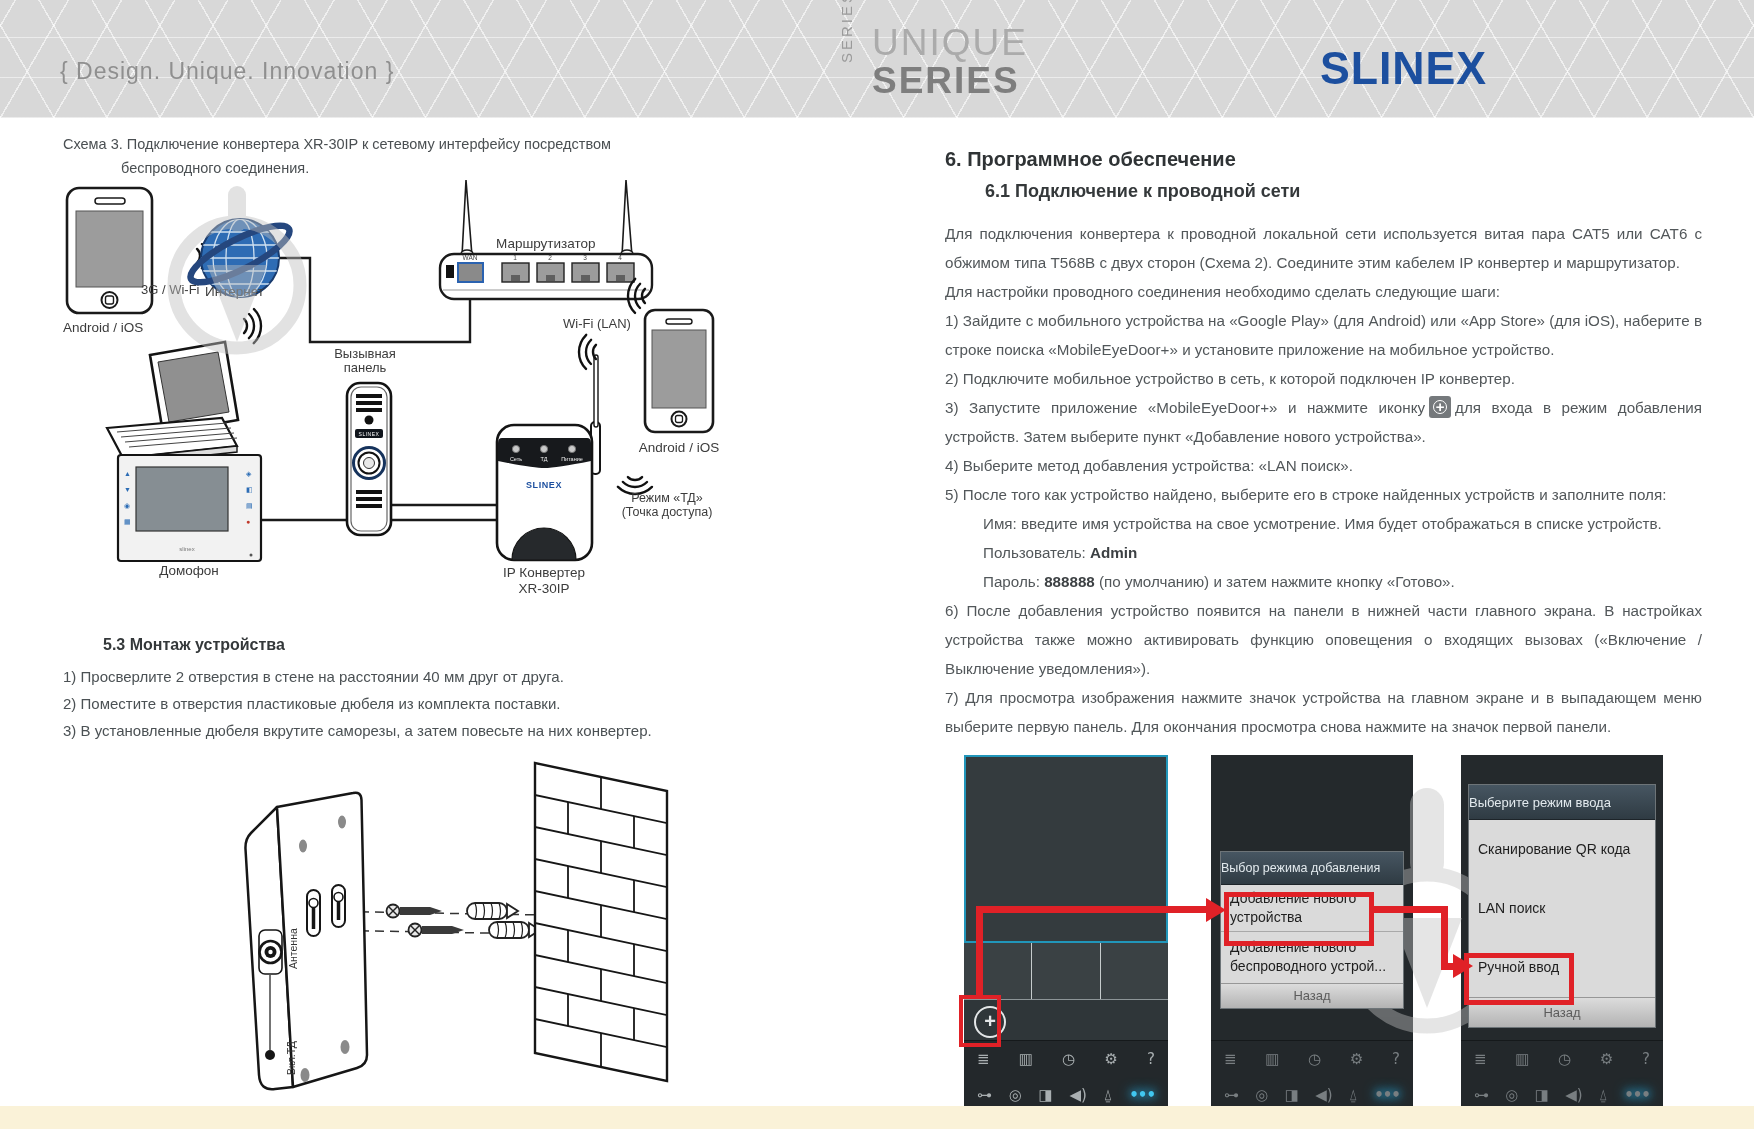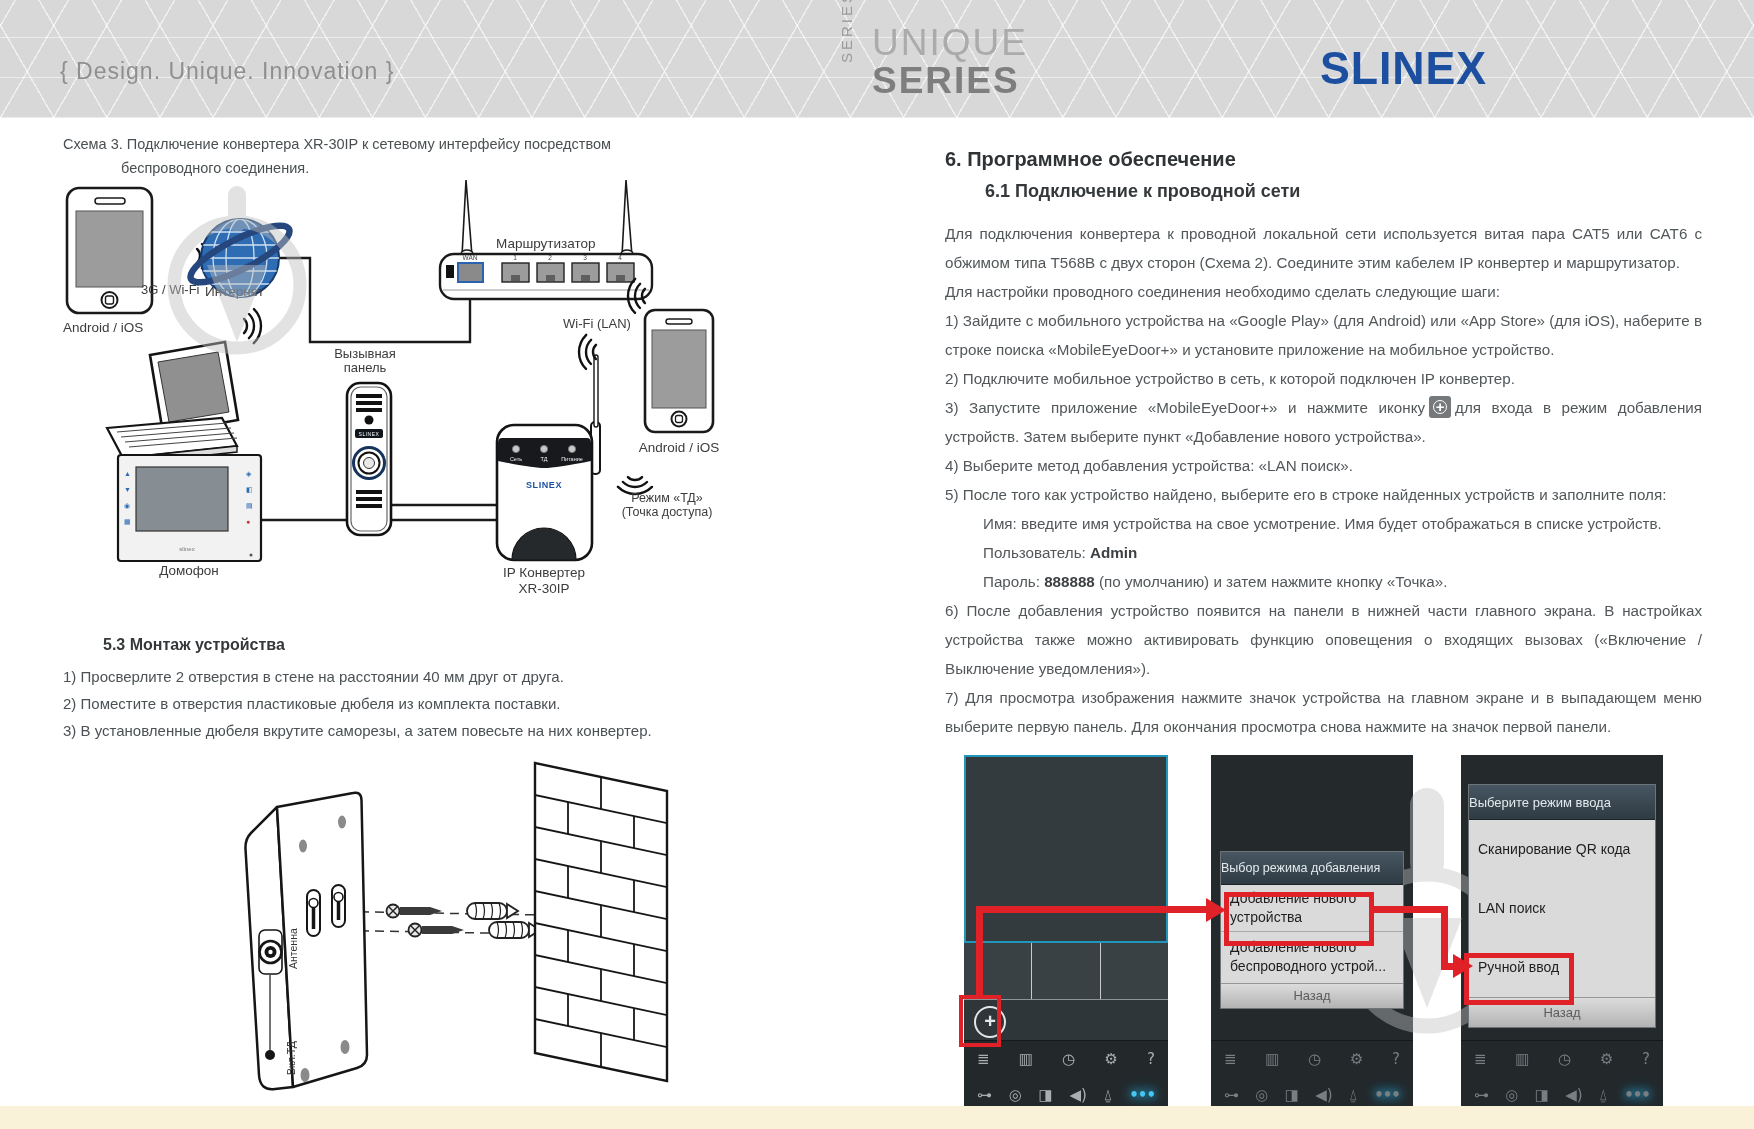--- a/index.html
+++ b/index.html
@@ -356,21 +356,21 @@
   <div id="r-body">
     <p>Для подключения конвертера к проводной локальной сети используется витая пара CAT5 или CAT6 с обжимом типа T568B с двух сторон (Схема 2). Соедините этим кабелем IP конвертер и маршрутизатор.</p>
     <p class="nj">Для настройки проводного соединения необходимо сделать следующие шаги:</p>
     <p>1) Зайдите с мобильного устройства на «Google Play» (для Android) или «App Store» (для iOS), наберите в строке поиска «MobileEyeDoor+» и установите приложение на мобильное устройство.</p>
     <p class="nj">2) Подключите мобильное устройство в сеть, к которой подключен IP конвертер.</p>
     <p><span>3) Запустите  приложение «MobileEyeDoor+» и нажмите иконку</span><span class="addicon"></span><span>для входа в режим добавления устройств. Затем выберите пункт  «Добавление нового устройства».</span></p>
     <p class="nj">4) Выберите метод добавления устройства: «LAN поиск».</p>
     <p class="nj">5) После того как устройство найдено, выберите его в строке найденных устройств и заполните поля:</p>
     <p class="nj ind">Имя: введите имя устройства на свое усмотрение. Имя будет отображаться в списке устройств.</p>
     <p class="nj ind"><span>Пользователь: </span><span class="b">Admin</span></p>
-    <p class="nj ind"><span>Пароль: </span><span class="b">888888</span><span> (по умолчанию) и затем нажмите кнопку «Точка».</span></p>
+    <p class="nj ind"><span>Пароль: </span><span class="b">888888</span><span> (по умолчанию) и затем нажмите кнопку «Готово».</span></p>
     <p>6) После добавления устройство появится на панели в нижней части главного экрана. В настройках устройства также можно активировать функцию оповещения о входящих вызовах («Включение / Выключение уведомления»).</p>
     <p>7) Для просмотра изображения нажмите значок устройства на главном экране и в выпадающем меню выберите первую панель. Для окончания просмотра снова нажмите на значок первой панели.</p>
   </div>
 
   <div id="ph1" class="phone">
     <div class="p1-video"></div>
     <div class="p1-cells">
         <div></div>
         <div></div>
         <div></div>

